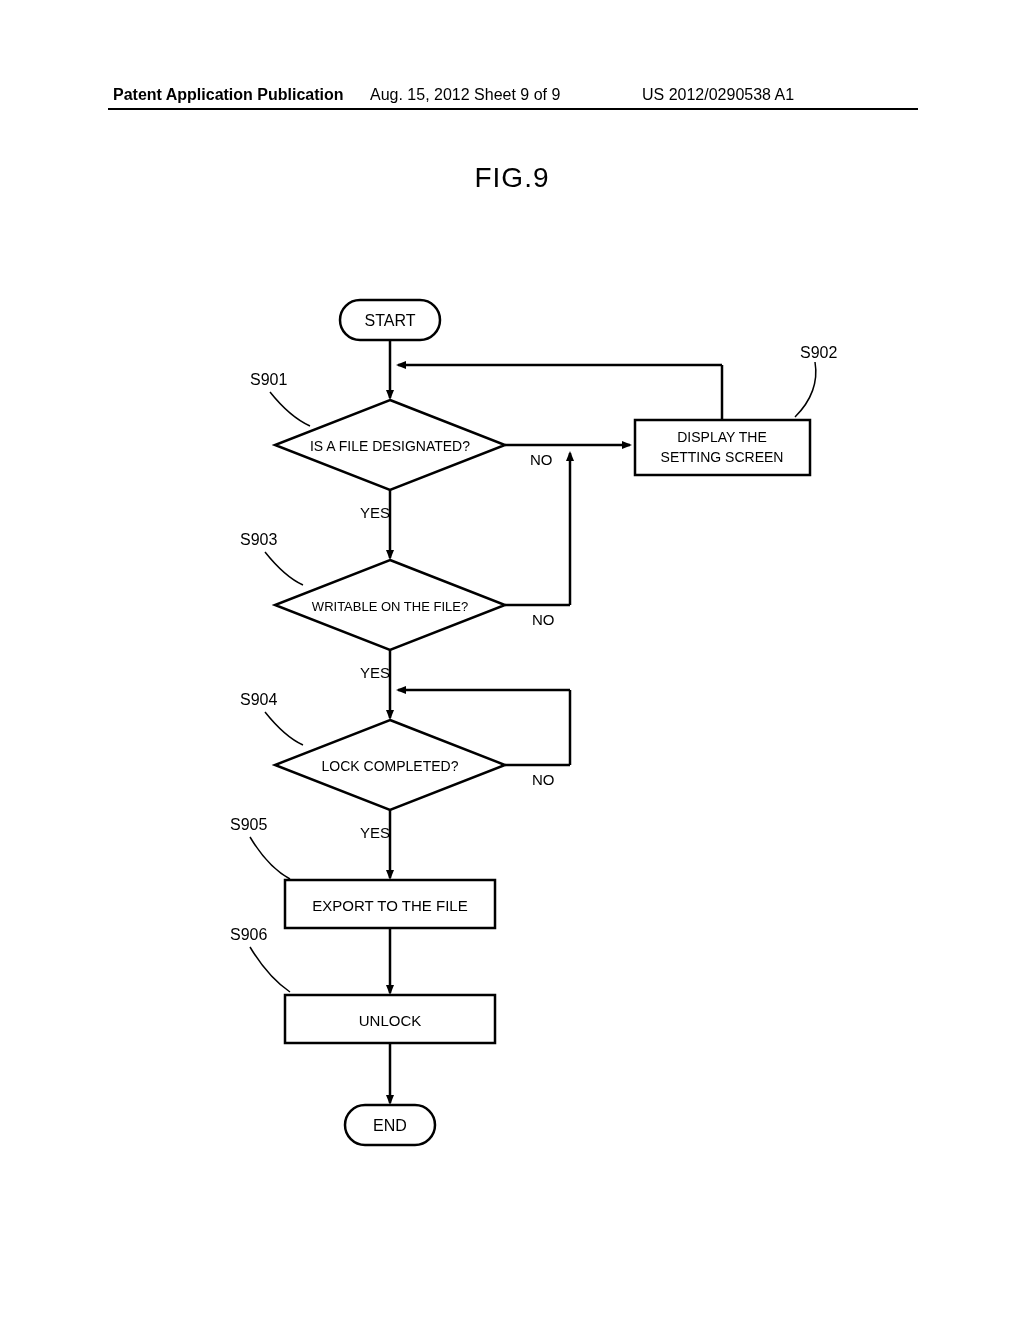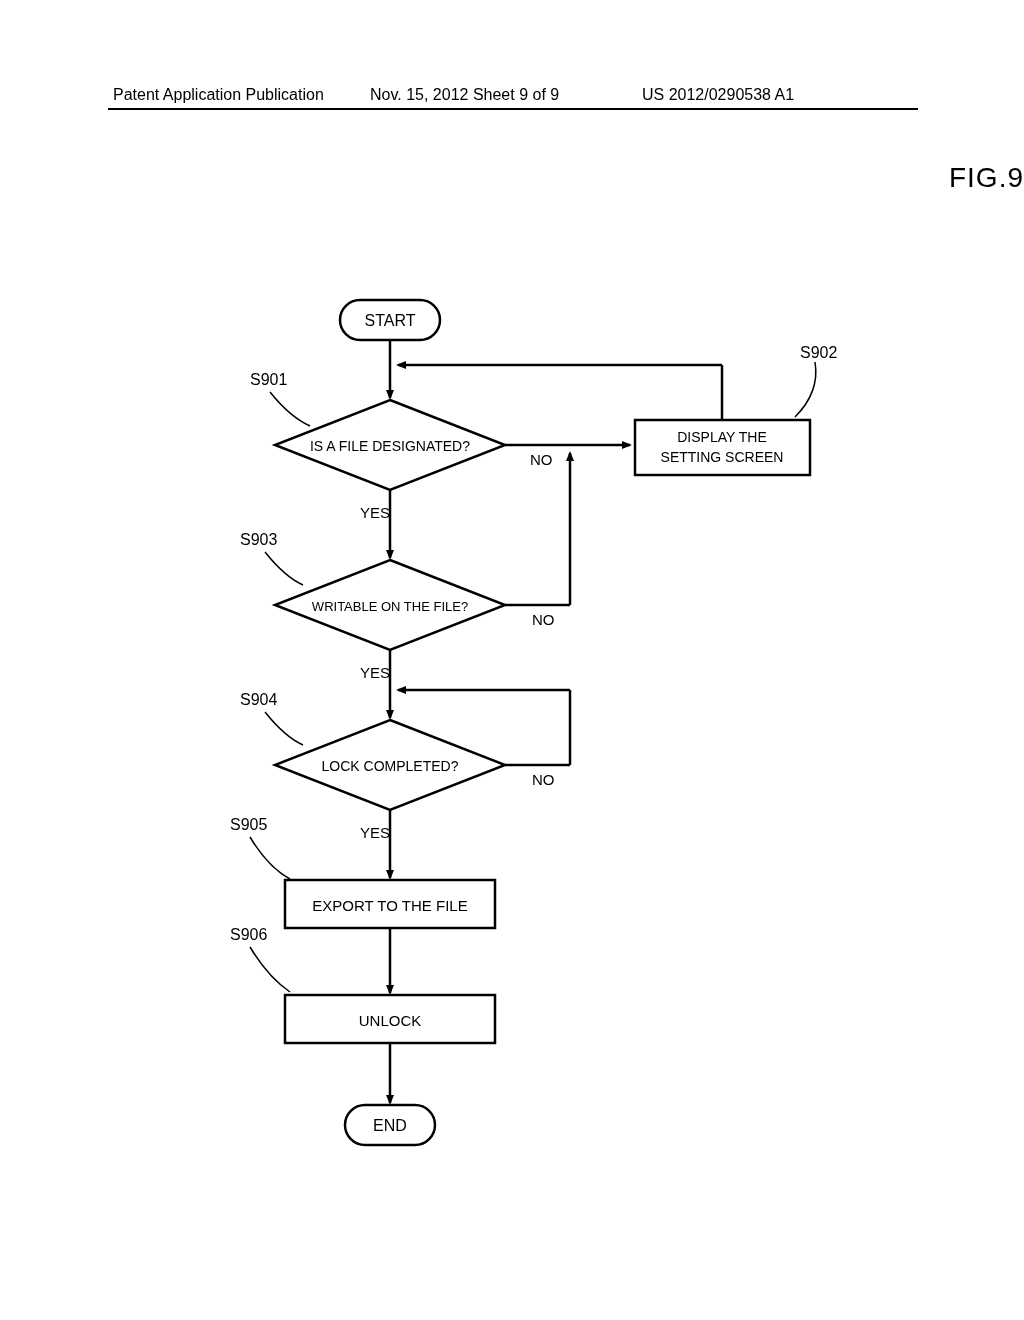--- a/index.html
+++ b/index.html
@@ -15,21 +15,21 @@
   .page-header {
     position: absolute;
     top: 86px;
     left: 0;
     width: 1024px;
     font-size: 16px;
   }
   .hdr-left {
     position: absolute;
     left: 113px;
-    font-weight: normal;
+    font-weight: bold;
   }
   .hdr-mid {
     position: absolute;
     left: 370px;
   }
   .hdr-right {
     position: absolute;
     left: 642px;
     font-weight: normal;
   }
@@ -38,36 +38,36 @@
     top: 108px;
     left: 108px;
     width: 810px;
     border-top: 2px solid #000;
   }
   .fig-title {
     position: absolute;
     top: 162px;
     left: 0;
     width: 1024px;
-    text-align: right;
+    text-align: center;
     font-size: 28px;
     letter-spacing: 1px;
   }
   svg {
     position: absolute;
     top: 280px;
     left: 100px;
   }
 </style>
 </head>
 <body>
 
 <div class="page-header">
   <span class="hdr-left">Patent Application Publication</span>
-  <span class="hdr-mid">Nov. 15, 2012  Sheet 9 of 9</span>
+  <span class="hdr-mid">Aug. 15, 2012  Sheet 9 of 9</span>
   <span class="hdr-right">US 2012/0290538 A1</span>
 </div>
 <div class="hdr-line"></div>
 
 <div class="fig-title">FIG.9</div>
 
 <svg width="820" height="920">
   <defs>
     <marker id="arrow" markerWidth="12" markerHeight="12" refX="8" refY="4" orient="auto" markerUnits="userSpaceOnUse">
       <path d="M0,0 L10,4 L0,8 z" fill="#000"></path>

